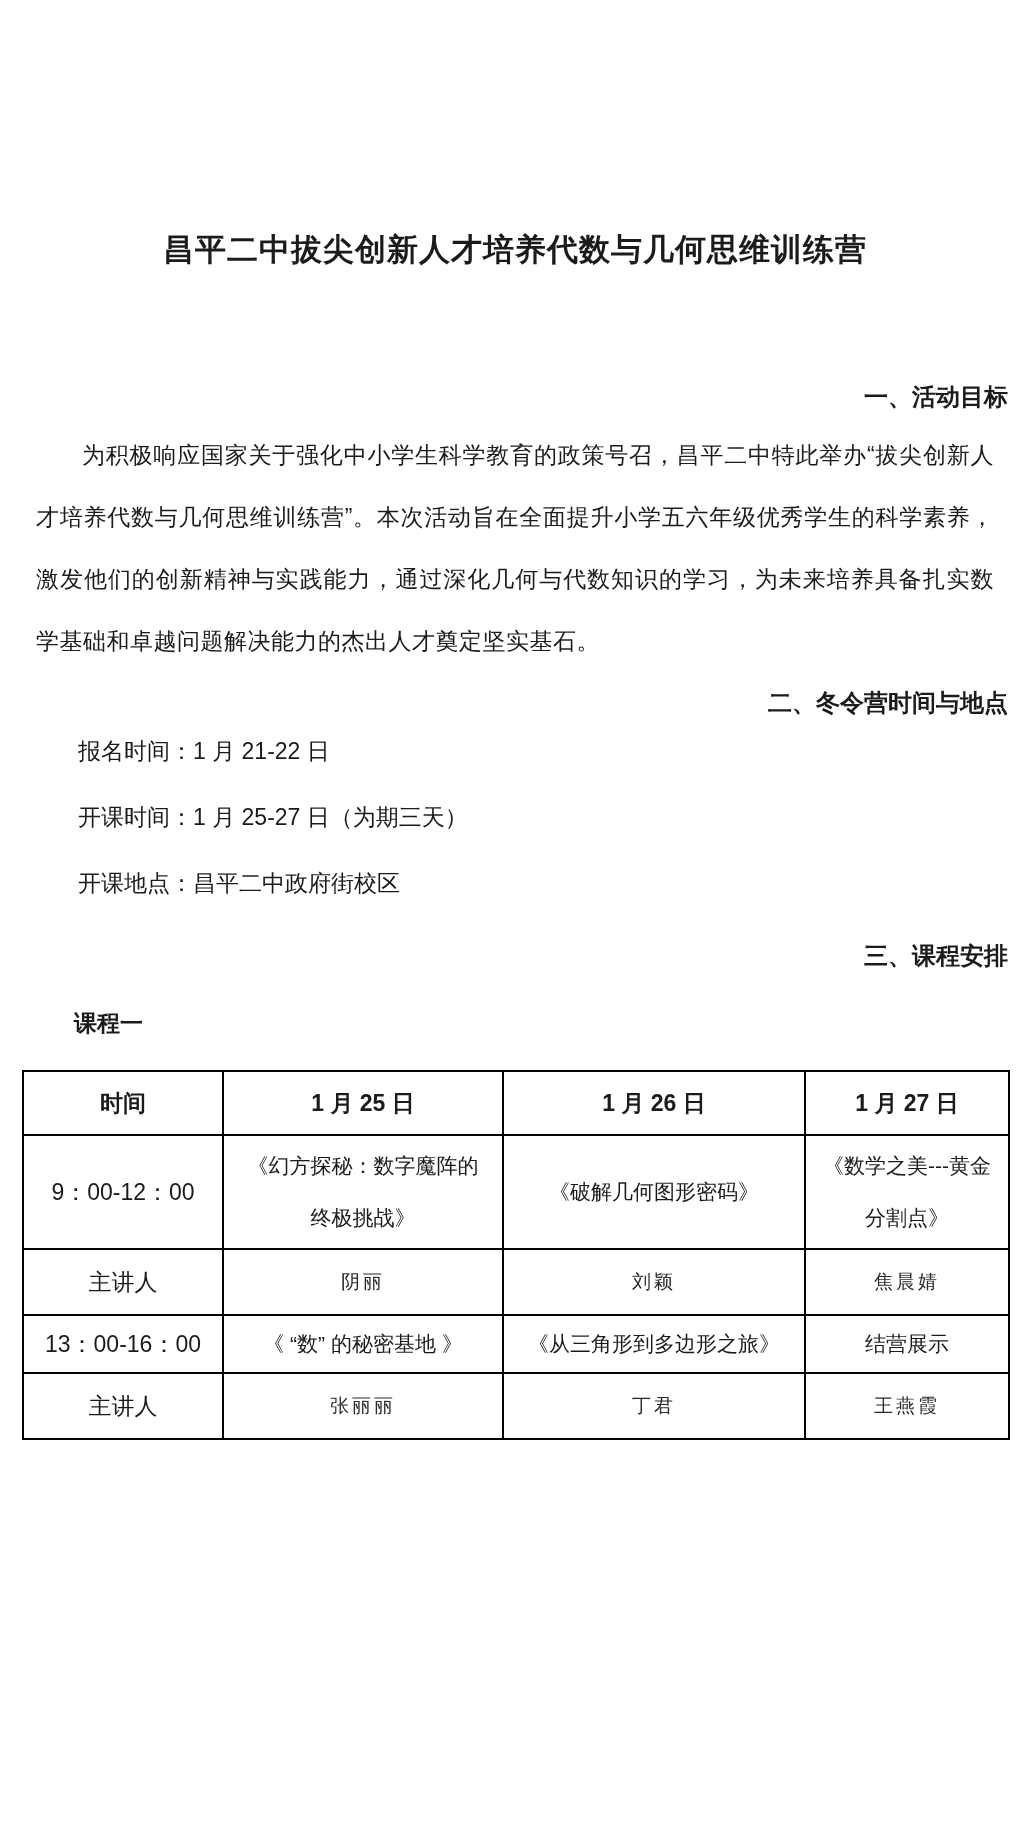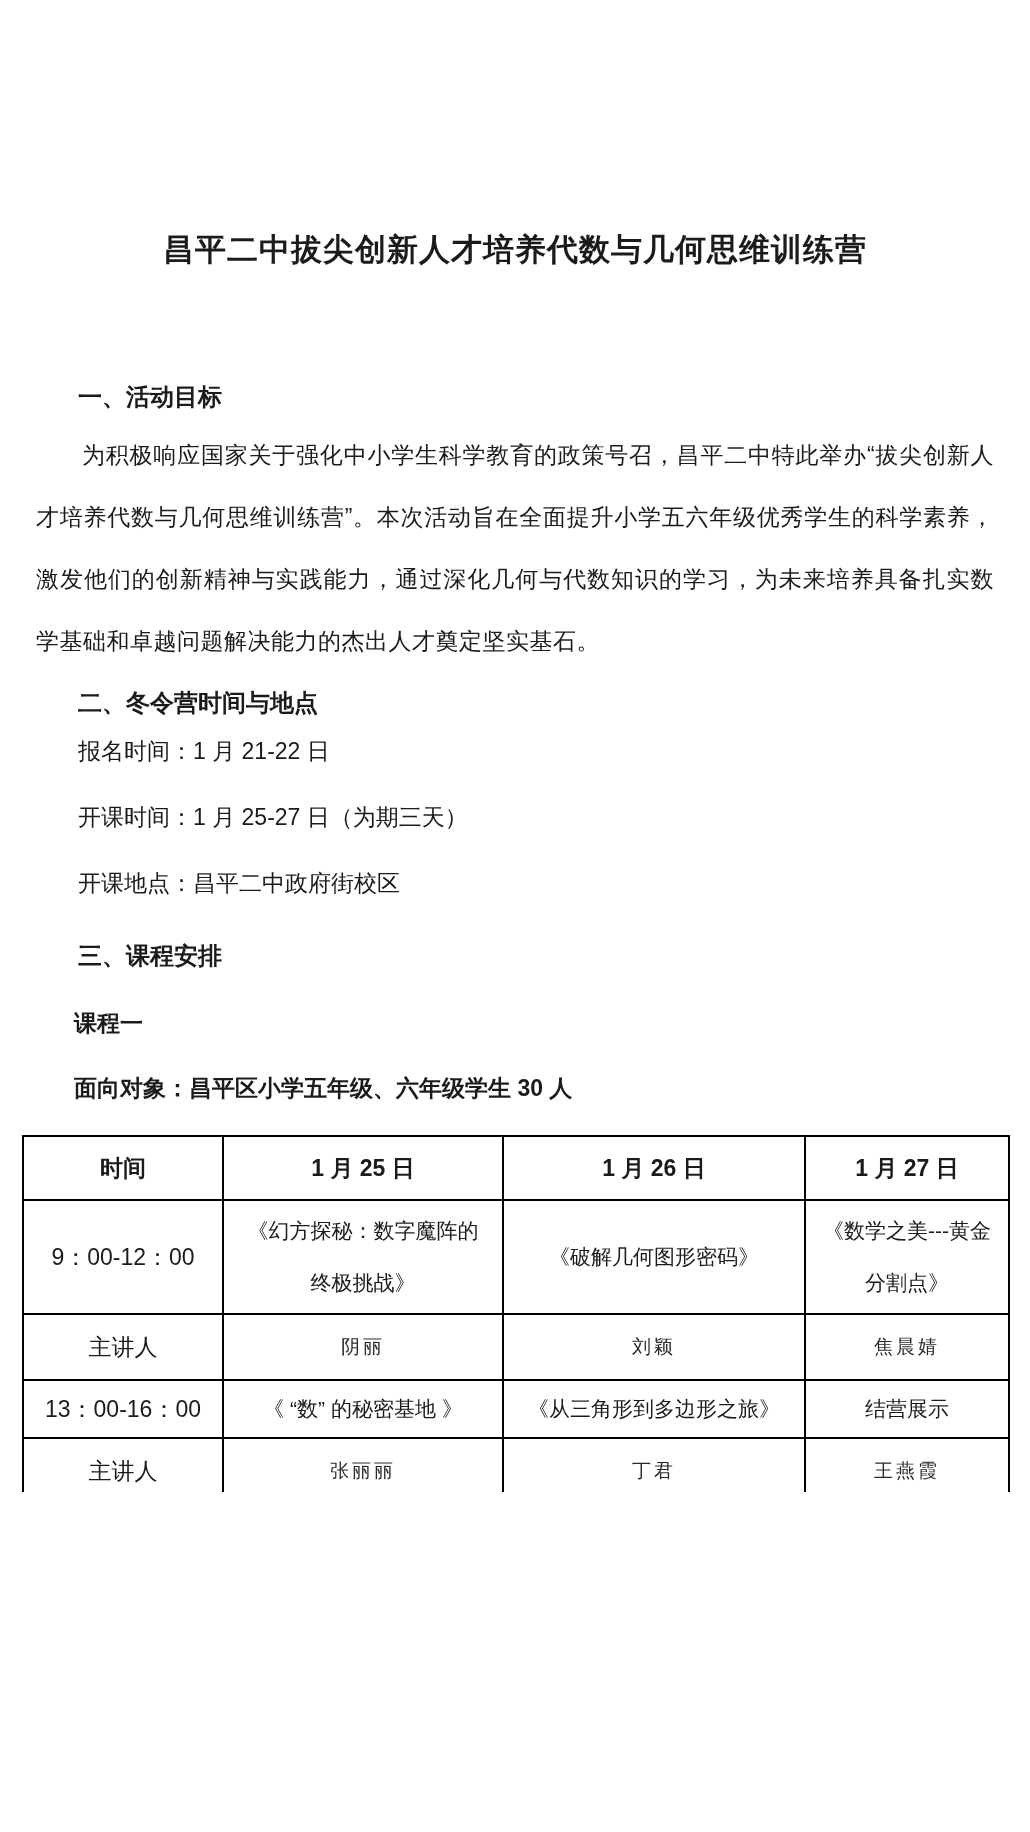--- a/index.html
+++ b/index.html
@@ -24,20 +24,21 @@
     font-size: 31px;
     font-weight: bold;
     line-height: 36px;
     letter-spacing: 1px;
   }
   .sec-heading {
     margin: 114px 0 0 56px;
     font-size: 24px;
     font-weight: bold;
     line-height: 30px;
+    text-align: right;
   }
   .sec-heading.sec-2 { margin-top: 16px; }
   .sec-heading.sec-3 { margin-top: 25px; }
   .objective-para {
     margin: 12px 14px 0 14px;
     font-size: 23px;
     line-height: 62px;
     text-align: justify;
     text-indent: 2em;
     letter-spacing: 0.5px;
@@ -115,21 +116,20 @@
 
   <h2 class="sec-heading sec-2">二、冬令营时间与地点</h2>
 
   <p class="info-line">报名时间：1 月 21-22 日</p>
   <p class="info-line">开课时间：1 月 25-27 日（为期三天）</p>
   <p class="info-line">开课地点：昌平二中政府街校区</p>
 
   <h2 class="sec-heading sec-3">三、课程安排</h2>
 
   <p class="bold-line course1">课程一</p>
-  <p class="bold-line audience">面向对象：昌平区小学五年级、六年级学生 30 人</p>
 
   <table class="course-table">
     <colgroup>
       <col style="width:200px">
       <col style="width:280px">
       <col style="width:302px">
       <col style="width:204px">
     </colgroup>
     <thead>
       <tr class="header-row">

